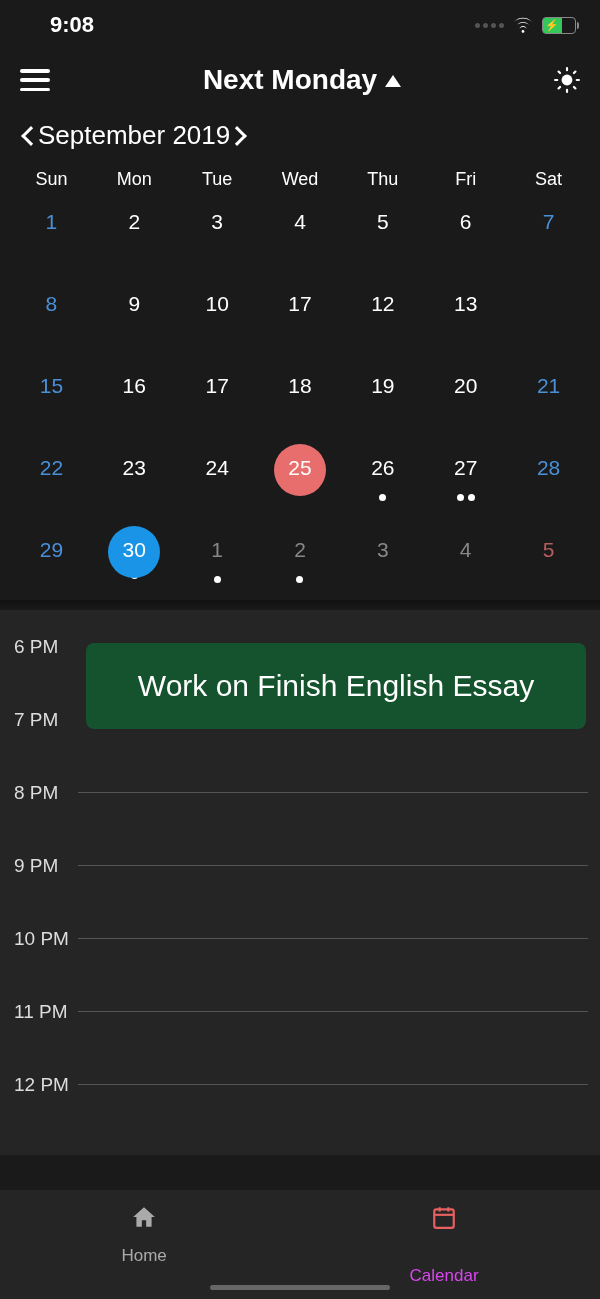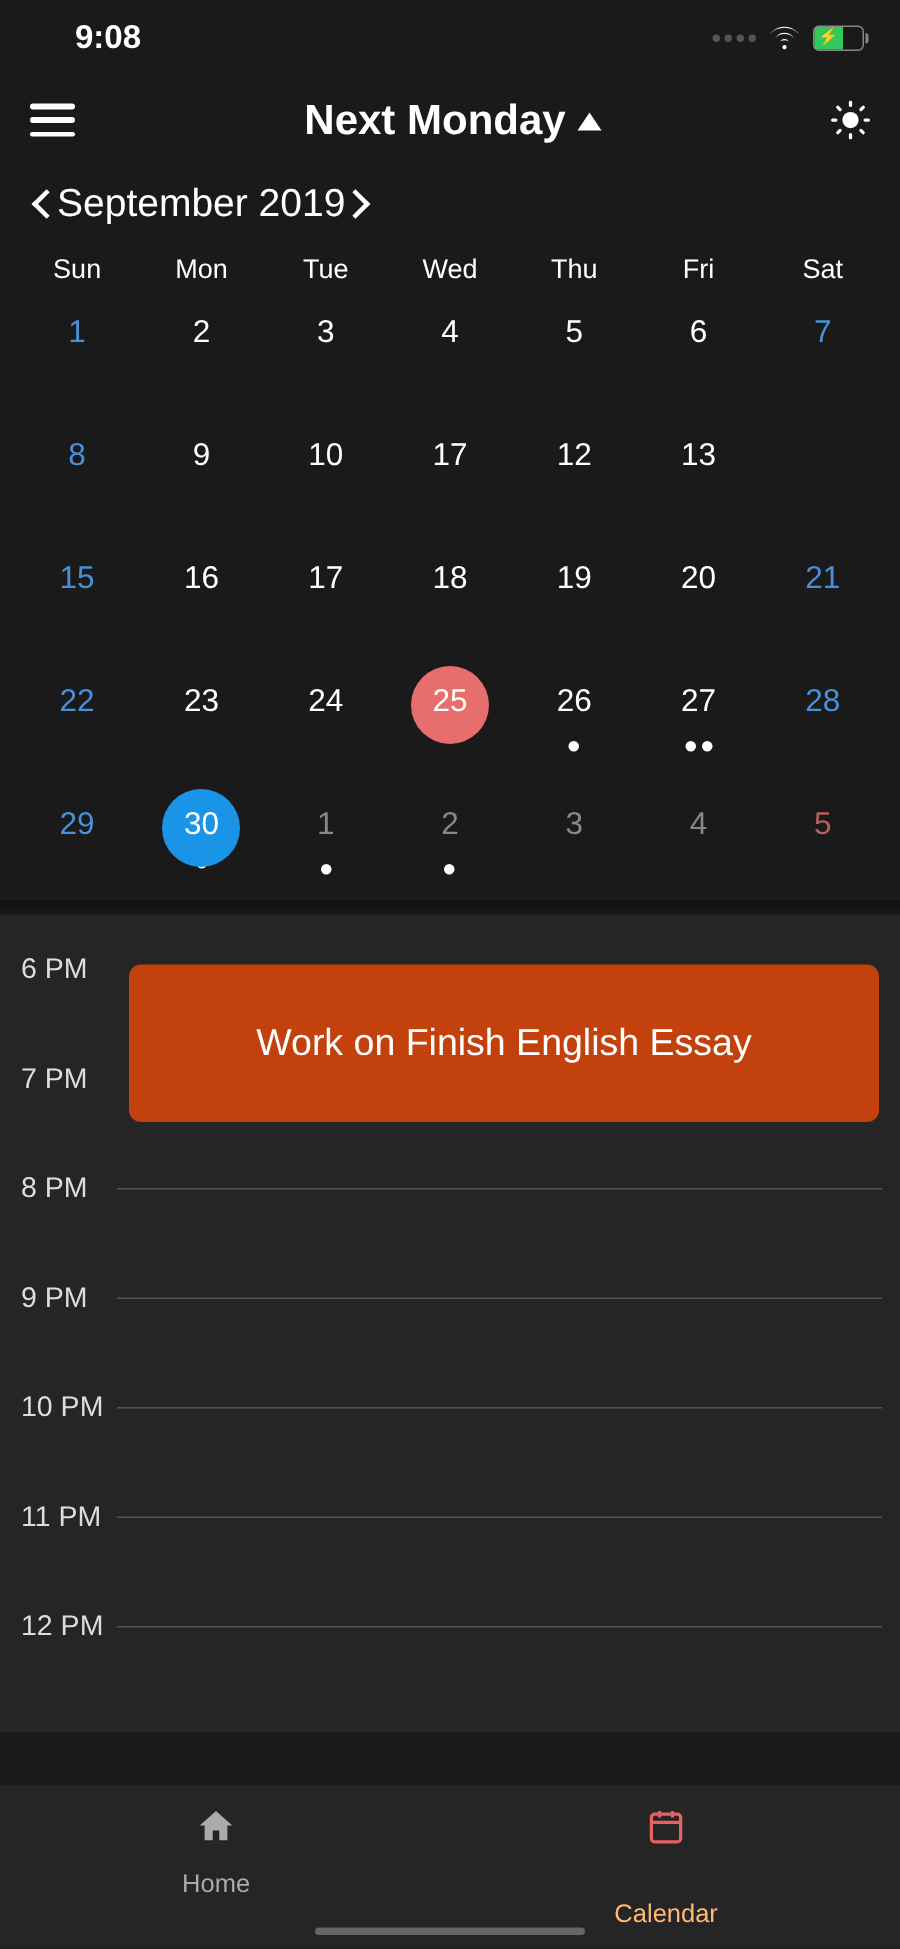--- a/index.html
+++ b/index.html
@@ -38,25 +38,25 @@
   .circle.red { background:#e86e6e; }
   .circle.blue { background:#1a94e6; }
   .markers { position:absolute; top:58px; display:flex; gap:4px; }
   .markers span { width:7px;height:7px;border-radius:50%;background:#fff;}
   .markers.tight { top:54px; gap:2px; }
   .divider-shadow { height: 10px; background: linear-gradient(#111,transparent); }
   .schedule { background:#252525; padding: 0 12px 0 0; position:relative; height: 545px; }
   .hour-row { height: 73px; display:flex; align-items:center; }
   .hour-label { width:78px; padding-left:14px; font-size:19px; color:#ddd; }
   .hour-line { flex:1; height:1px; background:#555; }
-  .event { position:absolute; left:86px; right:14px; top:33px; height:105px; background:#c2410c; border-radius:8px; display:flex; align-items:center; justify-content:center; font-size:25px; color:#fff; }
+  .event { position:absolute; left:86px; right:14px; top:33px; height:86px; background:#14532d; border-radius:8px; display:flex; align-items:center; justify-content:center; font-size:30px; color:#fff; }
   .tab-bar { position:absolute; bottom:0; left:0; right:0; height:109px; background:#252525; display:flex; justify-content:space-around; align-items:flex-start; padding-top:14px; }
   .tab { display:flex; flex-direction:column; align-items:center; gap:4px; font-size:17px; }
   .tab.inactive { color:#aaa;gap:16px; }
-  .tab.active { color:#fdba74;gap:36px; }
+  .tab.active { color:#d946ef;gap:36px; }
   .tab svg { width:26px; height:26px; }
   .home-ind { position:absolute; bottom:9px; left:50%; transform:translateX(-50%); width:180px; height:5px; border-radius:3px; background:#666; }
 </style>
 </head>
 <body>
 
 <div class="status-bar">
   <div>9:08</div>
   <div class="status-right">
     <div class="dots">

